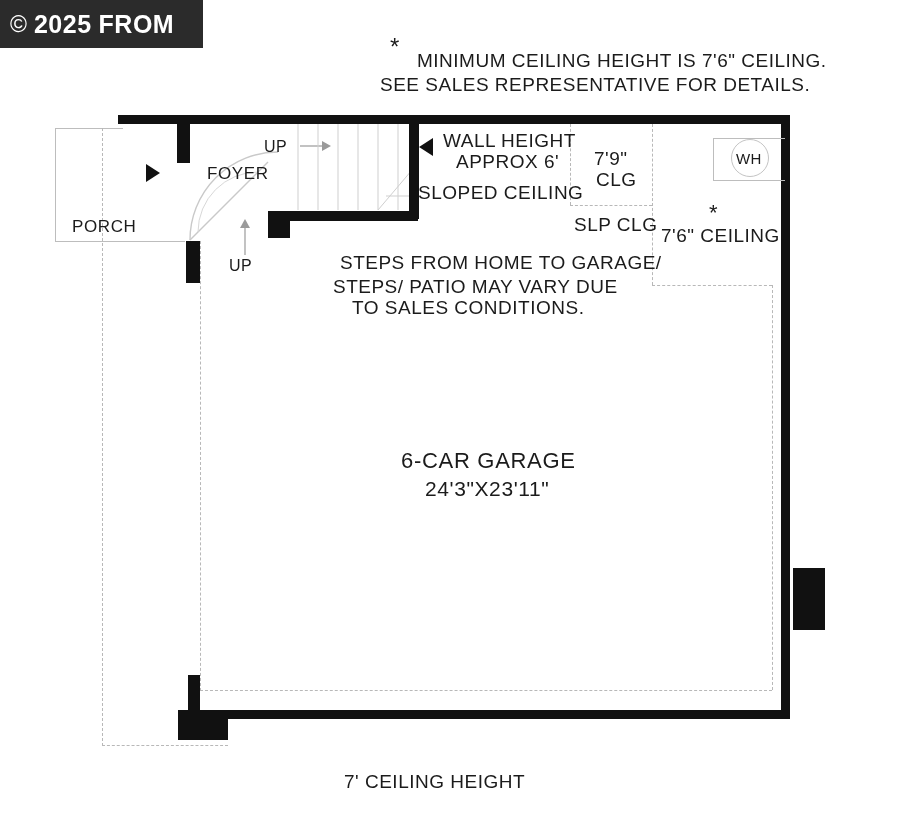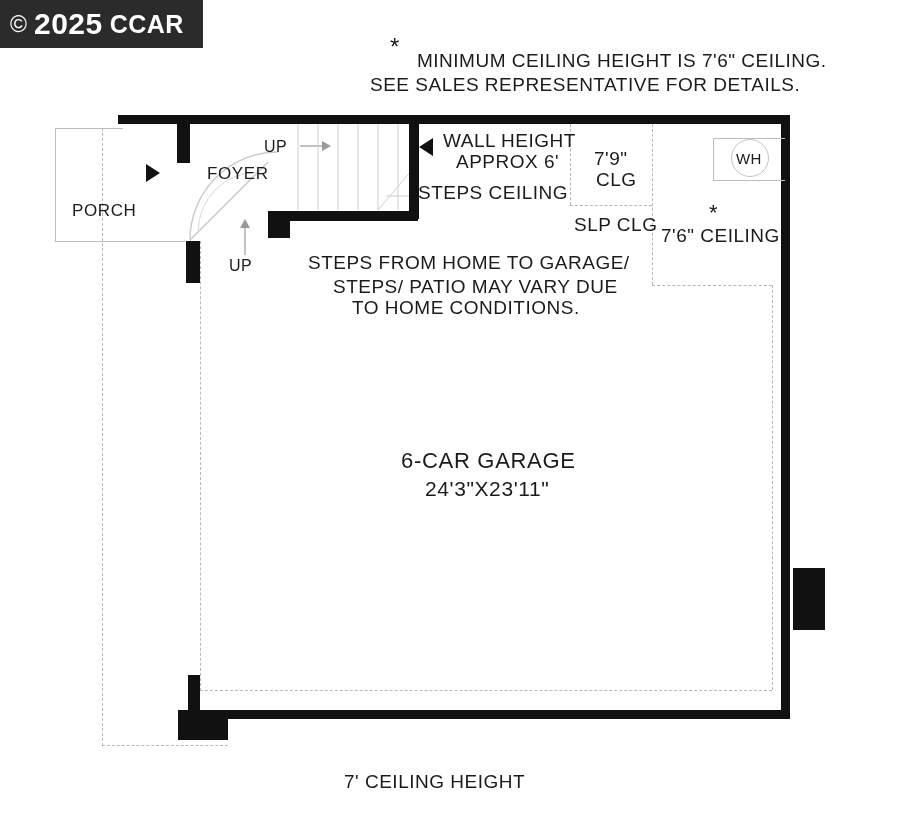--- a/index.html
+++ b/index.html
@@ -30,21 +30,21 @@
     gap: 7px;
     padding-left: 10px;
     box-sizing: border-box;
   }
   .watermark .copy-glyph {
     font-size: 23px;
     line-height: 1;
     font-weight: 400;
   }
   .watermark .wm-year {
-    font-size: 30px;
+    font-size: 25px;
     font-weight: 700;
     letter-spacing: 0.5px;
   }
   .watermark .wm-org {
     font-size: 25px;
     font-weight: 700;
     letter-spacing: 0.5px;
   }
 
   
@@ -123,26 +123,26 @@
     height: 829px;
     pointer-events: none;
   }
 </style>
 </head>
 <body>
 
 <div class="watermark">
   <span class="copy-glyph">©</span>
   <span class="wm-year">2025</span>
-  <span class="wm-org">CCAR</span>
+  <span class="wm-org">FROM</span>
 </div>
 
 <div class="txt" style="left:390px; top:36px; font-size:24px;">*</div>
 <div class="txt mid" style="left:417px; top:50px;">MINIMUM CEILING HEIGHT IS 7'6" CEILING.</div>
-<div class="txt mid" style="left:370px; top:74px;">SEE SALES REPRESENTATIVE FOR DETAILS.</div>
+<div class="txt mid" style="left:380px; top:74px;">SEE SALES REPRESENTATIVE FOR DETAILS.</div>
 
 <svg class="overlay" viewBox="0 0 914 829">
 
   <path d="M 190 240 A 88 88 0 0 1 278 152" fill="none" stroke="#c9c9c9" stroke-width="1.4"></path>
 
   <path d="M 190 240 L 268 162" fill="none" stroke="#c9c9c9" stroke-width="1.4"></path>
 
   <path d="M 198 232 A 60 60 0 0 1 258 172" fill="none" stroke="#d8d8d8" stroke-width="1"></path>
 
   <line x1="300" y1="146" x2="322" y2="146" stroke="#9a9a9a" stroke-width="1.2"></line>
@@ -201,37 +201,37 @@
 
 <div class="hair-h" style="left:713px; top:138px; width:72px;"></div>
 <div class="hair-v" style="left:713px; top:138px; height:42px;"></div>
 <div class="hair-h" style="left:713px; top:180px; width:72px;"></div>
 <div class="circle-wh" style="left:731px; top:139px;"></div>
 <div class="txt sm" style="left:736px; top:148px;">WH</div>
 
 <div class="tri-right" style="left:146px; top:164px;"></div>
 <div class="tri-left" style="left:419px; top:138px;"></div>
 
-<div class="txt big" style="left:72px; top:200px;">PORCH</div>
+<div class="txt big" style="left:72px; top:216px;">PORCH</div>
 <div class="txt big" style="left:207px; top:163px;">FOYER</div>
 
 <div class="txt" style="left:264px; top:136px;">UP</div>
 <div class="txt" style="left:229px; top:255px;">UP</div>
 
 <div class="txt mid" style="left:443px; top:130px;">WALL HEIGHT</div>
 <div class="txt mid" style="left:456px; top:151px;">APPROX 6'</div>
-<div class="txt mid" style="left:418px; top:182px;">STEPS CEILING</div>
+<div class="txt mid" style="left:418px; top:182px;">SLOPED CEILING</div>
 
 <div class="txt mid" style="left:594px; top:148px;">7'9"</div>
 <div class="txt mid" style="left:596px; top:169px;">CLG</div>
 <div class="txt mid" style="left:574px; top:214px;">SLP CLG</div>
 
 <div class="star" style="left:709px; top:202px;">*</div>
 <div class="txt mid" style="left:661px; top:225px;">7'6" CEILING</div>
 
-<div class="txt mid" style="left:308px; top:252px;text-align:center;">STEPS FROM HOME TO GARAGE/</div>
+<div class="txt mid" style="left:340px; top:252px;text-align:center;">STEPS FROM HOME TO GARAGE/</div>
 <div class="txt mid" style="left:333px; top:276px;">STEPS/ PATIO MAY VARY DUE</div>
-<div class="txt mid" style="left:352px; top:297px;">TO HOME CONDITIONS.</div>
+<div class="txt mid" style="left:352px; top:297px;">TO SALES CONDITIONS.</div>
 
 <div class="txt" style="left:401px; top:450px; font-size:22px; letter-spacing:0.7px;">6-CAR GARAGE</div>
 <div class="txt" style="left:425px; top:478px; font-size:21px; letter-spacing:0.6px;">24'3"X23'11"</div>
 
 <div class="txt mid" style="left:344px; top:771px;">7' CEILING HEIGHT</div>
 
 </body></html>

